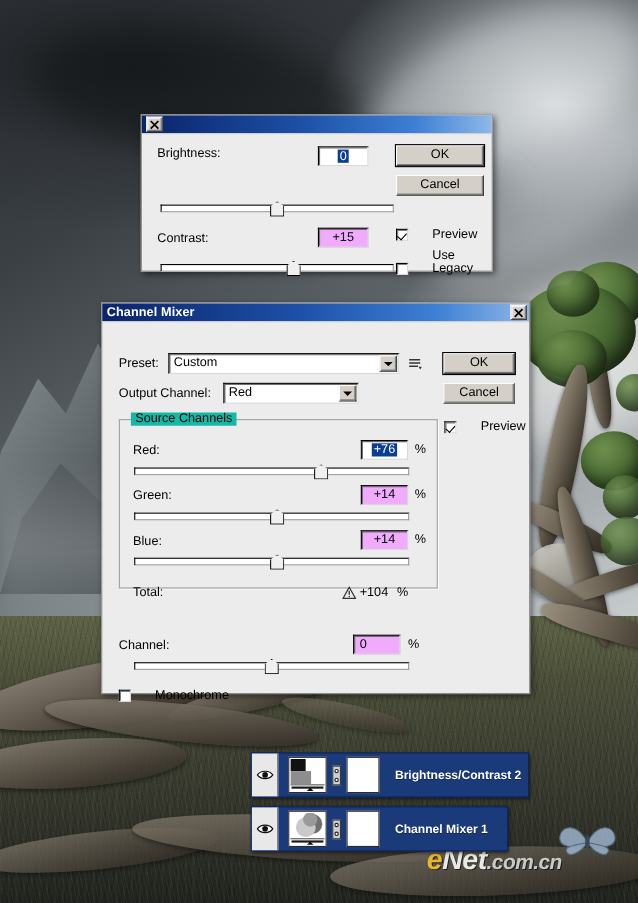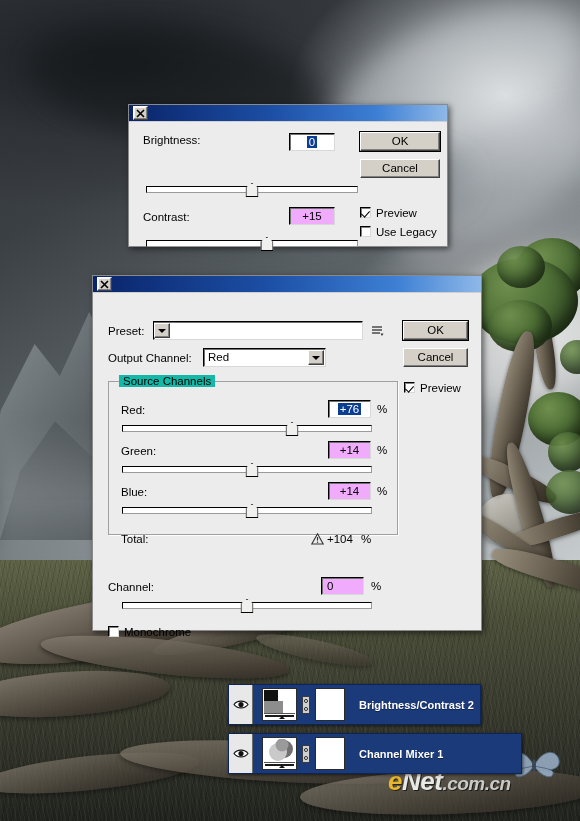--- a/index.html
+++ b/index.html
@@ -215,21 +215,21 @@
     border:1px solid #fff;
     border-right-color:#404040; border-bottom-color:#404040;
     box-shadow:inset -1px -1px 0 #808080;
     height:19px; line-height:17px;
     text-align:center; font-size:11.5px;
     cursor:pointer; white-space:nowrap;
   }
   .btn.default { outline:1px solid #000; outline-offset:0px; }
 
   
-  .chk { display:flex; align-items:flex-start; gap:5px; cursor:pointer; }
+  .chk { display:flex; align-items:flex-end; gap:22px; cursor:pointer; }
   .chkbox {
     width:11px; height:11px; background:#fff;
     border:1px solid #000;
     border-right-color:#d8d8d8; border-bottom-color:#d8d8d8;
     box-shadow:inset 1px 1px 0 #808080;
     position:relative; flex:none;
   }
   .chkbox.on::after {
     content:""; position:absolute; left:2px; top:1px;
     width:4px; height:7px;
@@ -428,31 +428,33 @@
     <div class="chk" style="position:absolute; left:231px; top:104px;">
       <span class="chkbox"></span>
       <span>Use Legacy</span>
     </div>
   </div>
 </div>
 
 <div class="dialog" style="left:92px; top:275px; width:390px; height:356px;">
 
   <div class="titlebar">
+    <span class="ttl">Channel Mixer</span>
     <div class="closebtn">
       <svg width="9" height="9" viewBox="0 0 9 9">
           <path d="M1 1 L8 8 M8 1 L1 8" stroke="#000" stroke-width="1.6" fill="none"></path>
         </svg>
     </div>
   </div>
 
   <div class="body" style="padding:0;">
 
     <span class="lbl" style="position:absolute; left:15px; top:32px;">Preset:</span>
     <div class="combo" style="position:absolute; left:60px; top:28px; width:210px;">
+      <span class="cval">Custom</span>
       <span class="carrow">
           <i></i>
         </span>
     </div>
     <svg class="presetmenu" style="position:absolute; left:278px; top:31px;" viewBox="0 0 14 14">
       <g stroke="#333" stroke-width="1.3">
         <path d="M1 3 H11"></path>
           <path d="M1 6 H11"></path>
           <path d="M1 9 H9"></path>
       </g>
@@ -547,21 +549,21 @@
     </div>
     <div class="linkicon">
         <span></span>
         <span></span>
       </div>
     <div class="maskthumb"></div>
   </div>
   <span class="layer-name">Brightness/Contrast 2</span>
 </div>
 
-<div class="layer-row" style="left:228px; top:733px; width:294px;">
+<div class="layer-row" style="left:228px; top:733px; width:234px;">
   <div class="eyecell">
     <svg width="16" height="11" viewBox="0 0 16 11">
       <path d="M1 5.5 C4 1, 12 1, 15 5.5 C12 10, 4 10, 1 5.5 Z" fill="#fff" stroke="#111" stroke-width="1.1"></path>
       <circle cx="8" cy="5.5" r="2.6" fill="#111"></circle>
     </svg>
   </div>
   <div class="thumbcell">
     <div class="adjthumb">
       <div class="art">
         <svg width="33" height="23" viewBox="0 0 33 23">

